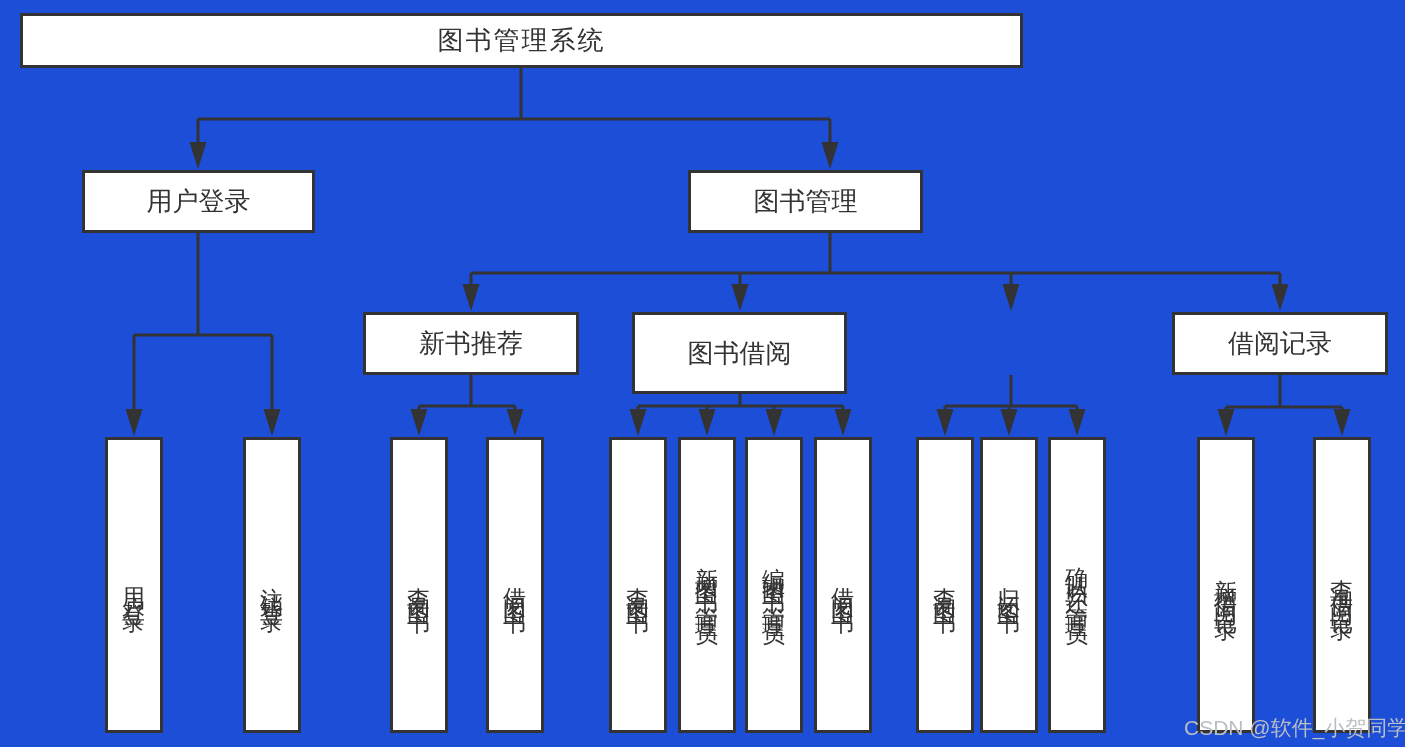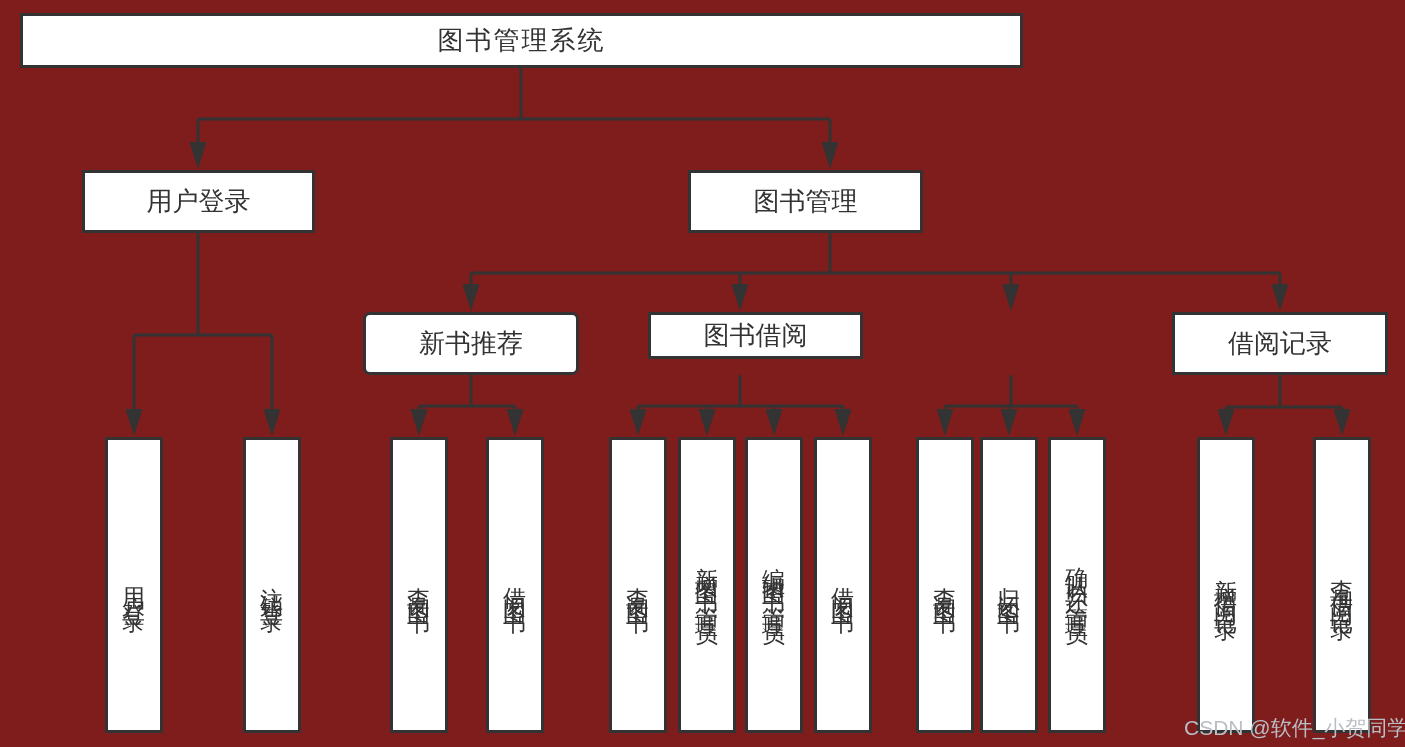--- a/index.html
+++ b/index.html
@@ -4,21 +4,21 @@
 <style>
   :root{
     --line:#333333;
     --text:#333333;
     --wm:#b9bdc4;
   }
   html,body{margin:0;padding:0;background:#ffffff;}
   .canvas{
     position:relative;
     width:1405px;height:747px;
-    background:#7f1d1d;
+    background:#1d4ed8;
     overflow:hidden;
     font-family:"Liberation Sans",sans-serif;
     color:var(--text);
   }
   .wires{position:absolute;left:0;top:0;z-index:1;color:var(--line);}
   .node{
     position:absolute;
     box-sizing:border-box;
     background:#ffffff;
     border:3px solid var(--line);
@@ -126,24 +126,24 @@
     <span>图书管理系统</span>
   </div>
 
   <div class="node" style="left:82px;top:170px;width:233px;height:63px;">
     <span>用户登录</span>
   </div>
   <div class="node" style="left:688px;top:170px;width:235px;height:63px;text-align:center;">
     <span>图书管理</span>
   </div>
 
-  <div class="node" style="left:363px;top:312px;width:216px;height:63px;border-radius:7px;">
+  <div class="node" style="left:363px;top:312px;width:216px;height:63px;">
     <span>新书推荐</span>
   </div>
-  <div class="node" style="left:648px;top:312px;width:215px;height:47px;">
+  <div class="node" style="left:632px;top:312px;width:215px;height:82px;">
     <span>图书借阅</span>
   </div>
   <div class="node" style="left:1172px;top:312px;width:216px;height:63px;">
     <span>借阅记录</span>
   </div>
 
   <div class="leaf" style="left:105px;top:437px;">用户登录</div>
   <div class="leaf" style="left:243px;top:437px;">注销登录</div>
 
   <div class="leaf" style="left:390px;top:437px;">查询图书</div>

